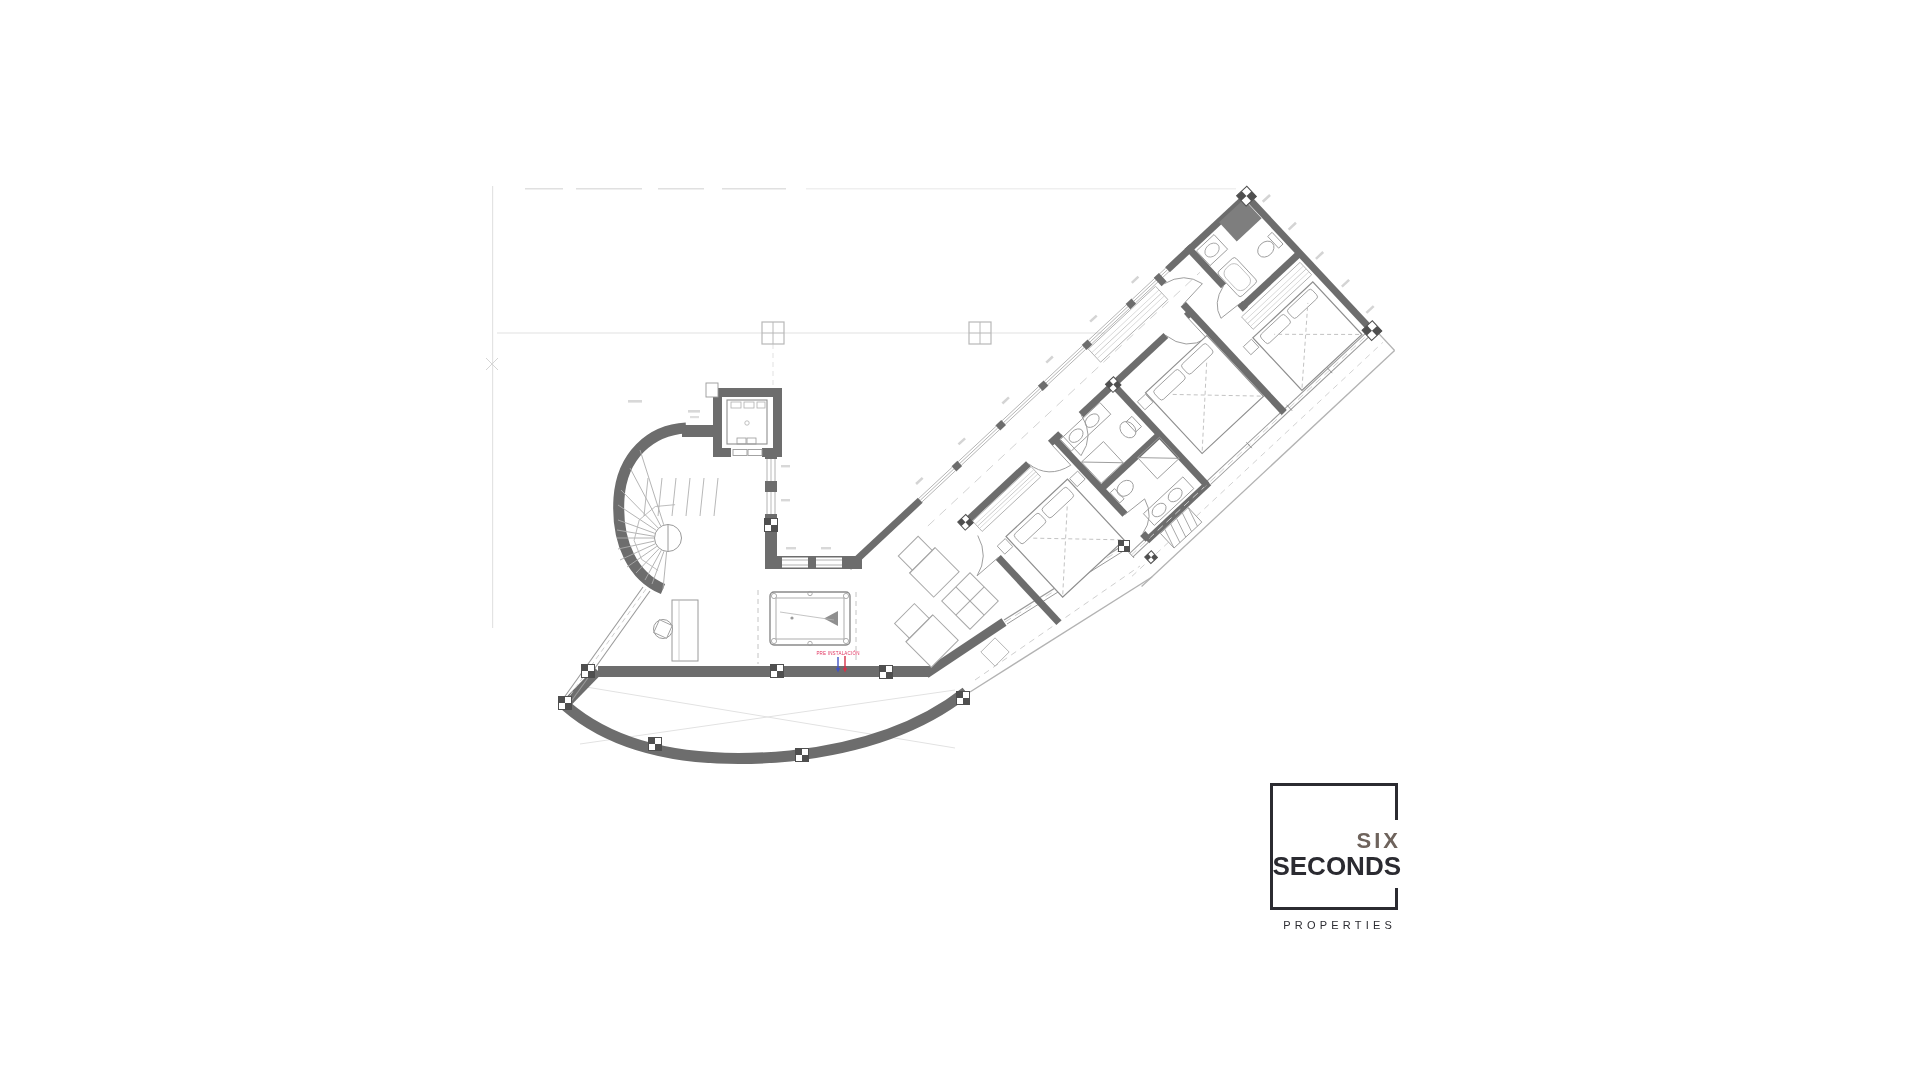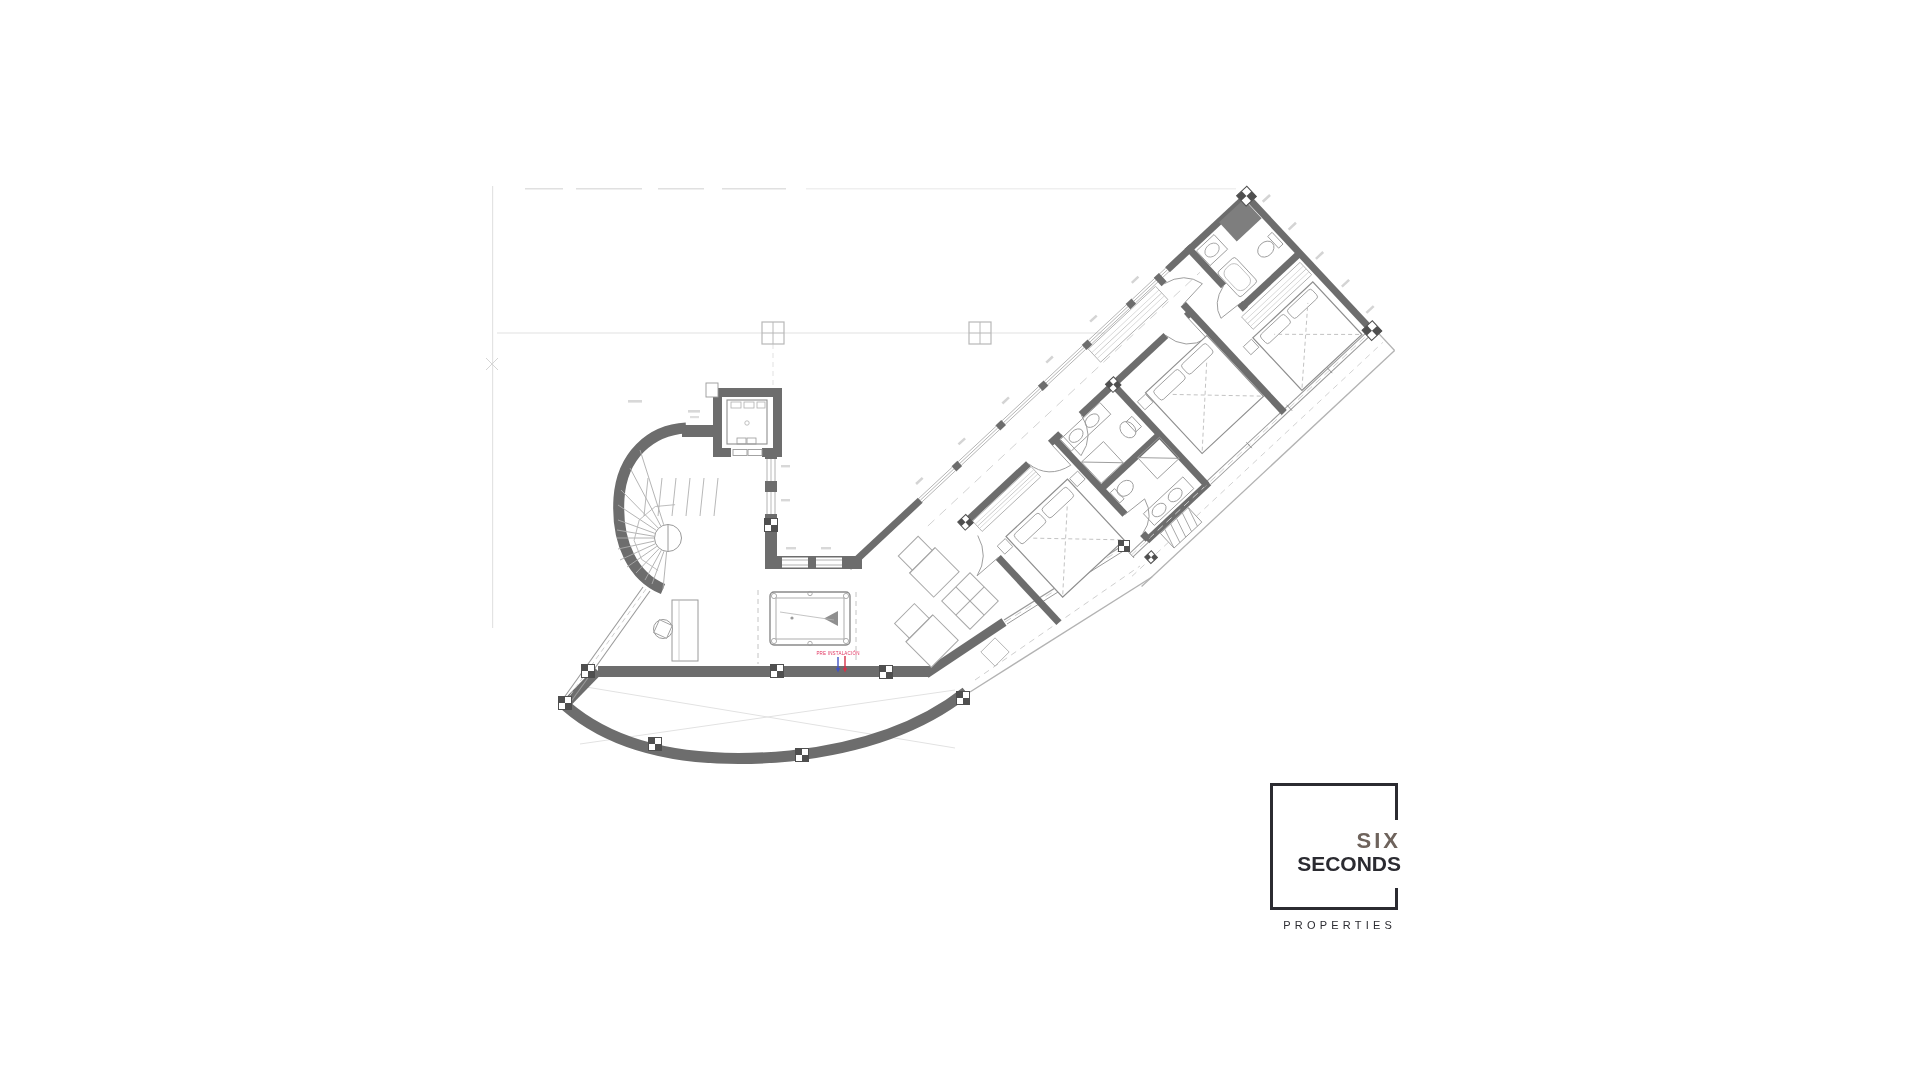--- a/index.html
+++ b/index.html
@@ -9,21 +9,21 @@
   
   .logo{position:absolute;left:1270px;top:783px;width:128px;height:127px;}
   .lg-border{position:absolute;background:#2b2b31;}
   .lg-top{left:0;top:0;width:128px;height:3px;}
   .lg-left{left:0;top:0;width:3px;height:127px;}
   .lg-bottom{left:0;bottom:0;width:128px;height:3px;}
   .lg-right-a{right:0;top:0;width:3px;height:37px;}
   .lg-right-b{right:0;bottom:0;width:3px;height:22px;}
   .lg-word{position:absolute;right:-3px;white-space:nowrap;line-height:1;}
   .lg-six{top:47px;font-size:22px;font-weight:bold;letter-spacing:3px;color:#6e635c;}
-  .lg-seconds{top:70px;font-size:21px;font-weight:bold;letter-spacing:0px;color:#2b2b31;}
+  .lg-seconds{top:70px;font-size:26px;font-weight:bold;letter-spacing:0px;color:#2b2b31;}
   .lg-properties{top:107px;right:2px;font-size:11px;font-weight:400;letter-spacing:4.2px;color:#2b2b31;margin-top:30px;}
 </style>
 </head>
 <body>
 
 <div class="stage">
 
 <svg class="plan-svg" viewBox="0 0 1920 1080">
 
   <g>

